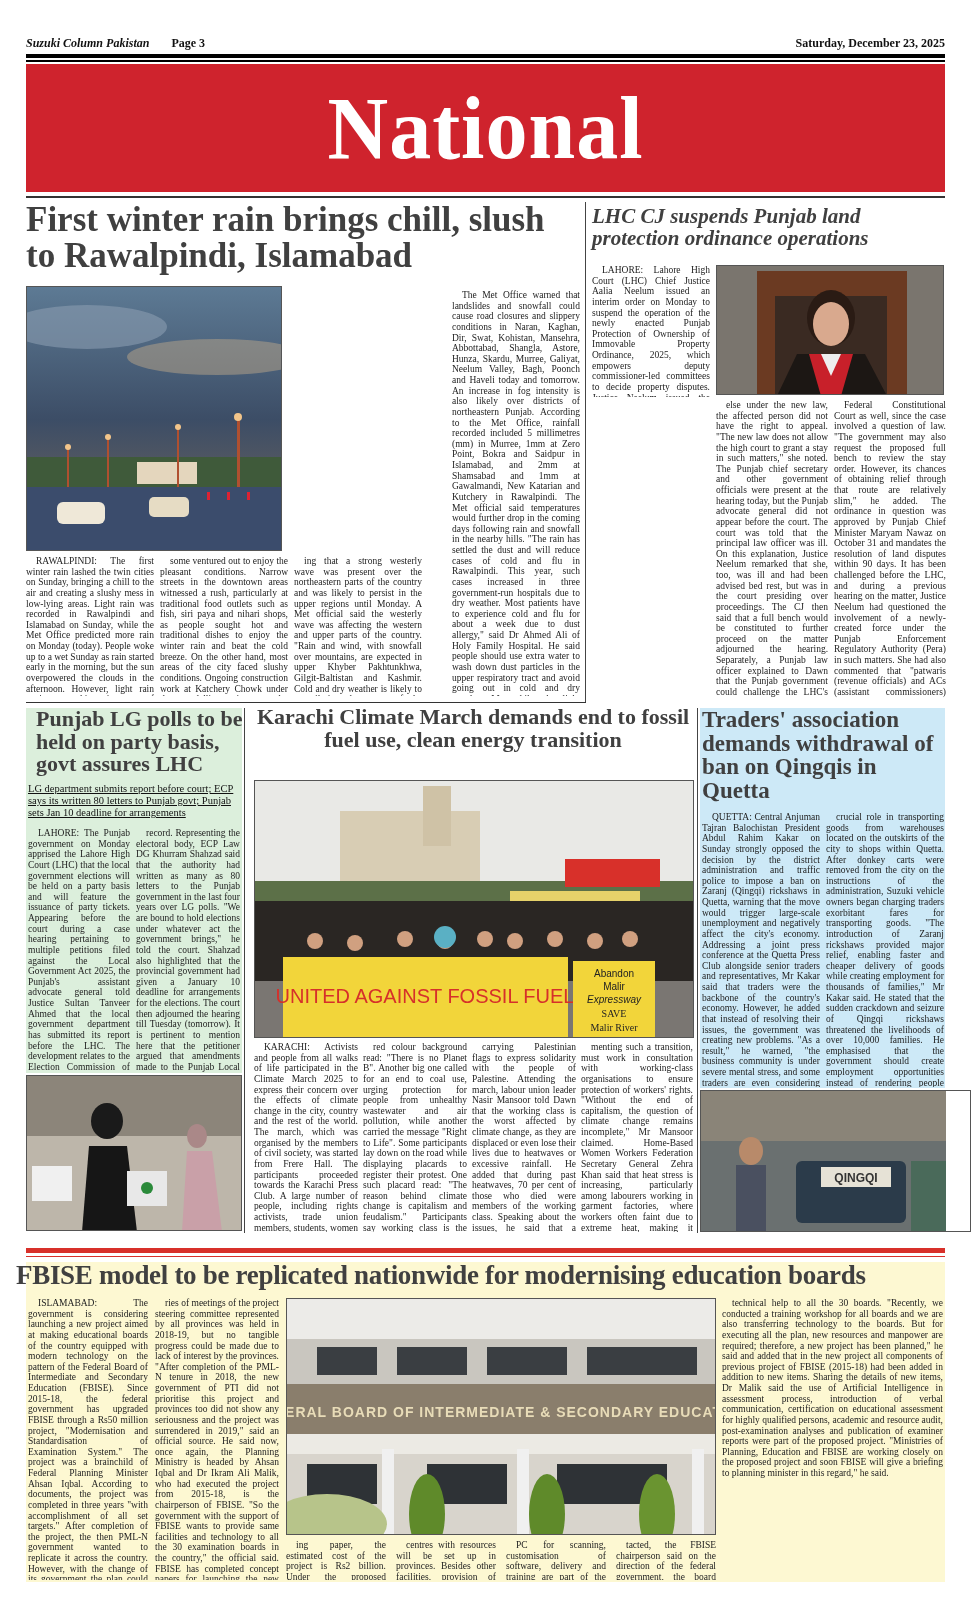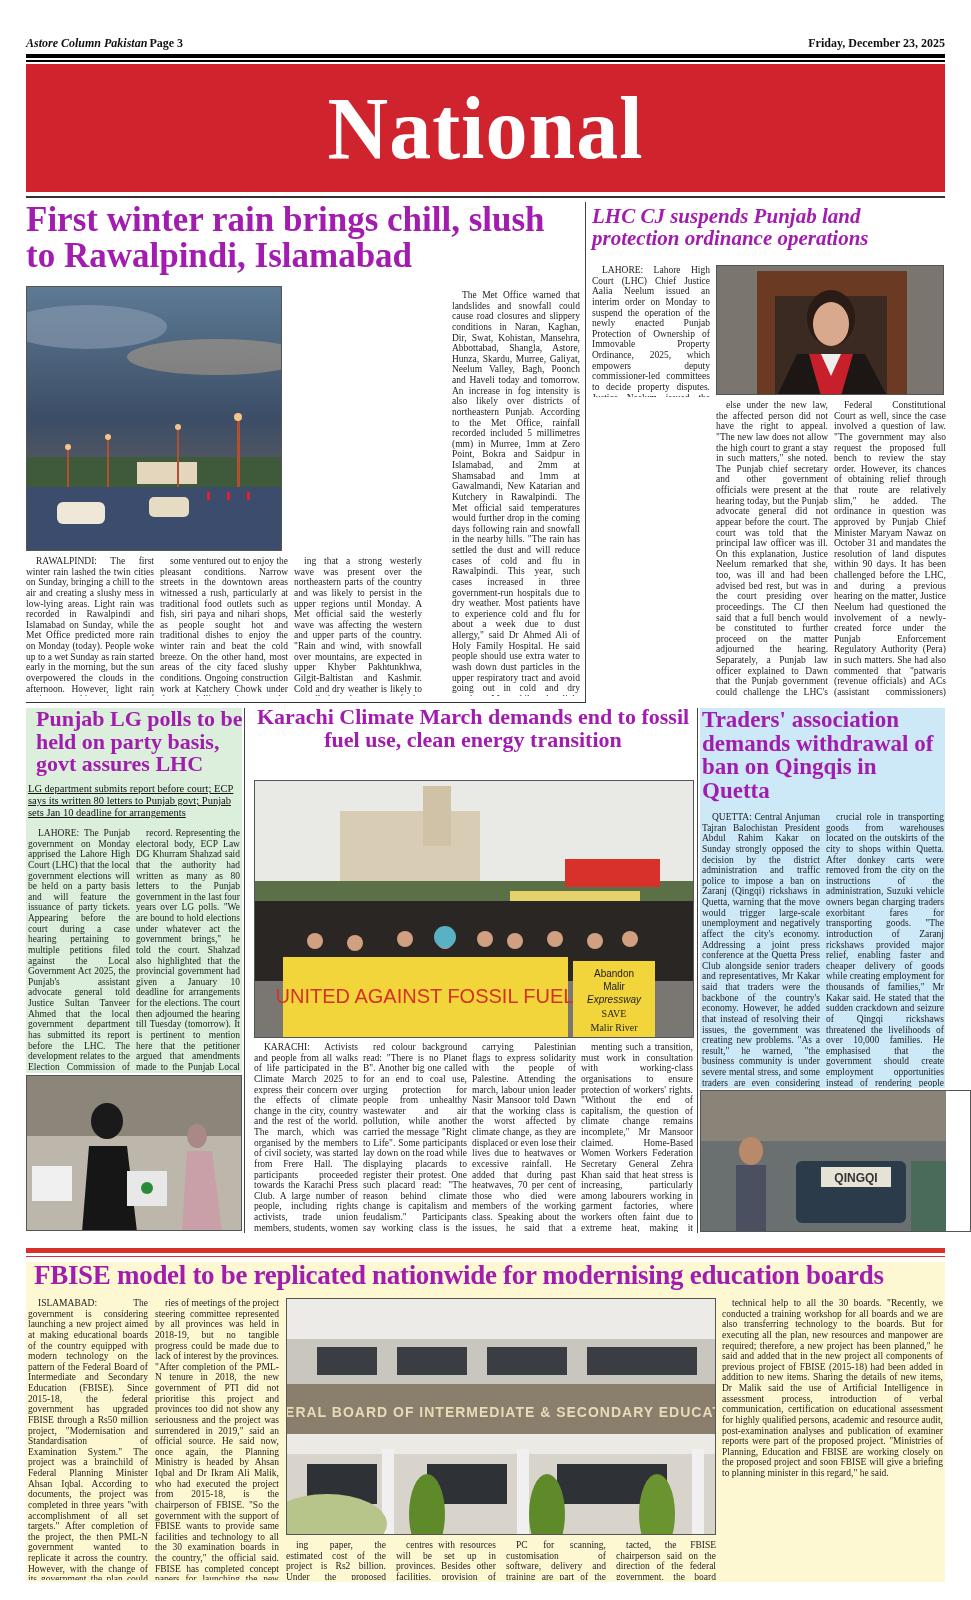--- a/index.html
+++ b/index.html
@@ -1,38 +1,38 @@
 <!DOCTYPE html>
 <html><head>
 <meta charset="utf-8">
 <style>
 *{box-sizing:border-box;margin:0;padding:0}
 html,body{width:971px;height:1600px;background:#fff;overflow:hidden}
 body{font-family:"Liberation Serif","DejaVu Serif",serif;color:#111;position:relative}
 .abs{position:absolute}
 .mast-left{left:26px;top:36px;font-size:12px;font-weight:bold;font-style:italic}
-.mast-left .pg{font-style:normal;margin-left:2px}
+.mast-left .pg{font-style:normal;margin-left:22px}
 .mast-right{right:26px;top:36px;font-size:12px;font-weight:bold}
 .rule-thick{left:26px;width:919px;top:54px;height:4px;background:#000}
 .rule-thin{left:26px;width:919px;top:60px;height:2px;background:#000}
 .banner{left:26px;top:64px;width:919px;height:128px;background:#cf232d;display:flex;align-items:center;justify-content:center}
 .banner h1{color:#fff;font-size:84px;font-weight:bold;letter-spacing:1px;transform:scaleY(1.05)}
 .rule-under{left:26px;width:919px;top:196px;height:2px;background:#333}
-.hl{font-weight:bold;line-height:1.03;color:#a21caf}
+.hl{font-weight:bold;line-height:1.03;color:#404040}
 .col{font-size:9.5px;line-height:1.12;text-align:justify;color:#222;overflow:hidden}
 .col p{text-indent:10px}
 .photo{overflow:hidden;border:1px solid #555}
 .vline{background:#444;width:1px}
 .hline{background:#333;height:1px}
 </style>
 </head>
 <body>
 
-<div class="abs mast-left"><span>Astore Column Pakistan</span><span class="pg">Page 3</span></div>
-<div class="abs mast-right">Friday, December 23, 2025</div>
+<div class="abs mast-left"><span>Suzuki Column Pakistan</span><span class="pg">Page 3</span></div>
+<div class="abs mast-right">Saturday, December 23, 2025</div>
 <div class="abs rule-thick"></div>
 <div class="abs rule-thin"></div>
 <div class="abs banner">
     <h1>National</h1>
   </div>
 <div class="abs rule-under"></div>
 
 <div class="abs hl" style="left:26px;top:202px;width:550px;font-size:35px;">First winter rain brings chill, slush to Rawalpindi, Islamabad</div>
 <div class="abs photo" style="left:26px;top:286px;width:256px;height:265px;">
   <svg width="256" height="265" viewBox="0 0 256 265">
@@ -201,21 +201,21 @@
     <text x="155" y="91" text-anchor="middle" font-family="Liberation Sans, sans-serif" font-size="12" font-weight="bold" fill="#333">QINGQI</text>
     <ellipse cx="50" cy="60" rx="12" ry="14" fill="#b88a6a"></ellipse>
     <rect x="35" y="74" width="30" height="68" fill="#4a5060"></rect>
     <rect x="210" y="70" width="35" height="72" fill="#4a6a5a"></rect>
   </svg>
 </div>
 
 <div class="abs" style="left:26px;top:1248px;width:919px;height:5px;background:#d8302a;"></div>
 <div class="abs" style="left:26px;top:1256px;width:919px;height:1px;background:#d8302a;"></div>
 <div class="abs" style="left:26px;top:1262px;width:919px;height:320px;background:#fdf8d2;"></div>
-<div class="abs hl" style="left:34px;top:1262px;width:919px;font-size:27px;white-space:nowrap;letter-spacing:-0.3px;">FBISE model to be replicated nationwide for modernising education boards</div>
+<div class="abs hl" style="left:16px;top:1262px;width:919px;font-size:27px;white-space:nowrap;letter-spacing:-0.3px;">FBISE model to be replicated nationwide for modernising education boards</div>
 <div class="abs col" style="left:28px;top:1298px;width:120px;height:282px;">
     <p>ISLAMABAD: The government is considering launching a new project aimed at making educational boards of the country equipped with modern technology on the pattern of the Federal Board of Intermediate and Secondary Education (FBISE). Since 2015-18, the federal government has upgraded FBISE through a Rs50 million project, "Modernisation and Standardisation of Examination System." The project was a brainchild of Federal Planning Minister Ahsan Iqbal. According to documents, the project was completed in three years "with accomplishment of all set targets." After completion of the project, the then PML-N government wanted to replicate it across the country. However, with the change of its government the plan could not be executed. Planning, education ministries and FBISE working on proposed project, says board chairman. According to documents, a se-</p>
   </div>
 <div class="abs col" style="left:155px;top:1298px;width:124px;height:282px;">
     <p>ries of meetings of the project steering committee represented by all provinces was held in 2018-19, but no tangible progress could be made due to lack of interest by the provinces. "After completion of the PML-N tenure in 2018, the new government of PTI did not prioritise this project and provinces too did not show any seriousness and the project was surrendered in 2019," said an official source. He said now, once again, the Planning Ministry is headed by Ahsan Iqbal and Dr Ikram Ali Malik, who had executed the project from 2015-18, is the chairperson of FBISE. "So the government with the support of FBISE wants to provide same facilities and technology to all the 30 examination boards in the country," the official said. FBISE has completed concept papers for launching the new project and soon a presentation would be given to the planning minister. According to the work-</p>
   </div>
 <div class="abs photo" style="left:286px;top:1298px;width:430px;height:237px;">
   <svg width="430" height="237" viewBox="0 0 430 237">
     <rect width="430" height="237" fill="#d8d4cc"></rect>
     <rect x="0" y="0" width="430" height="40" fill="#ecebe8"></rect>

